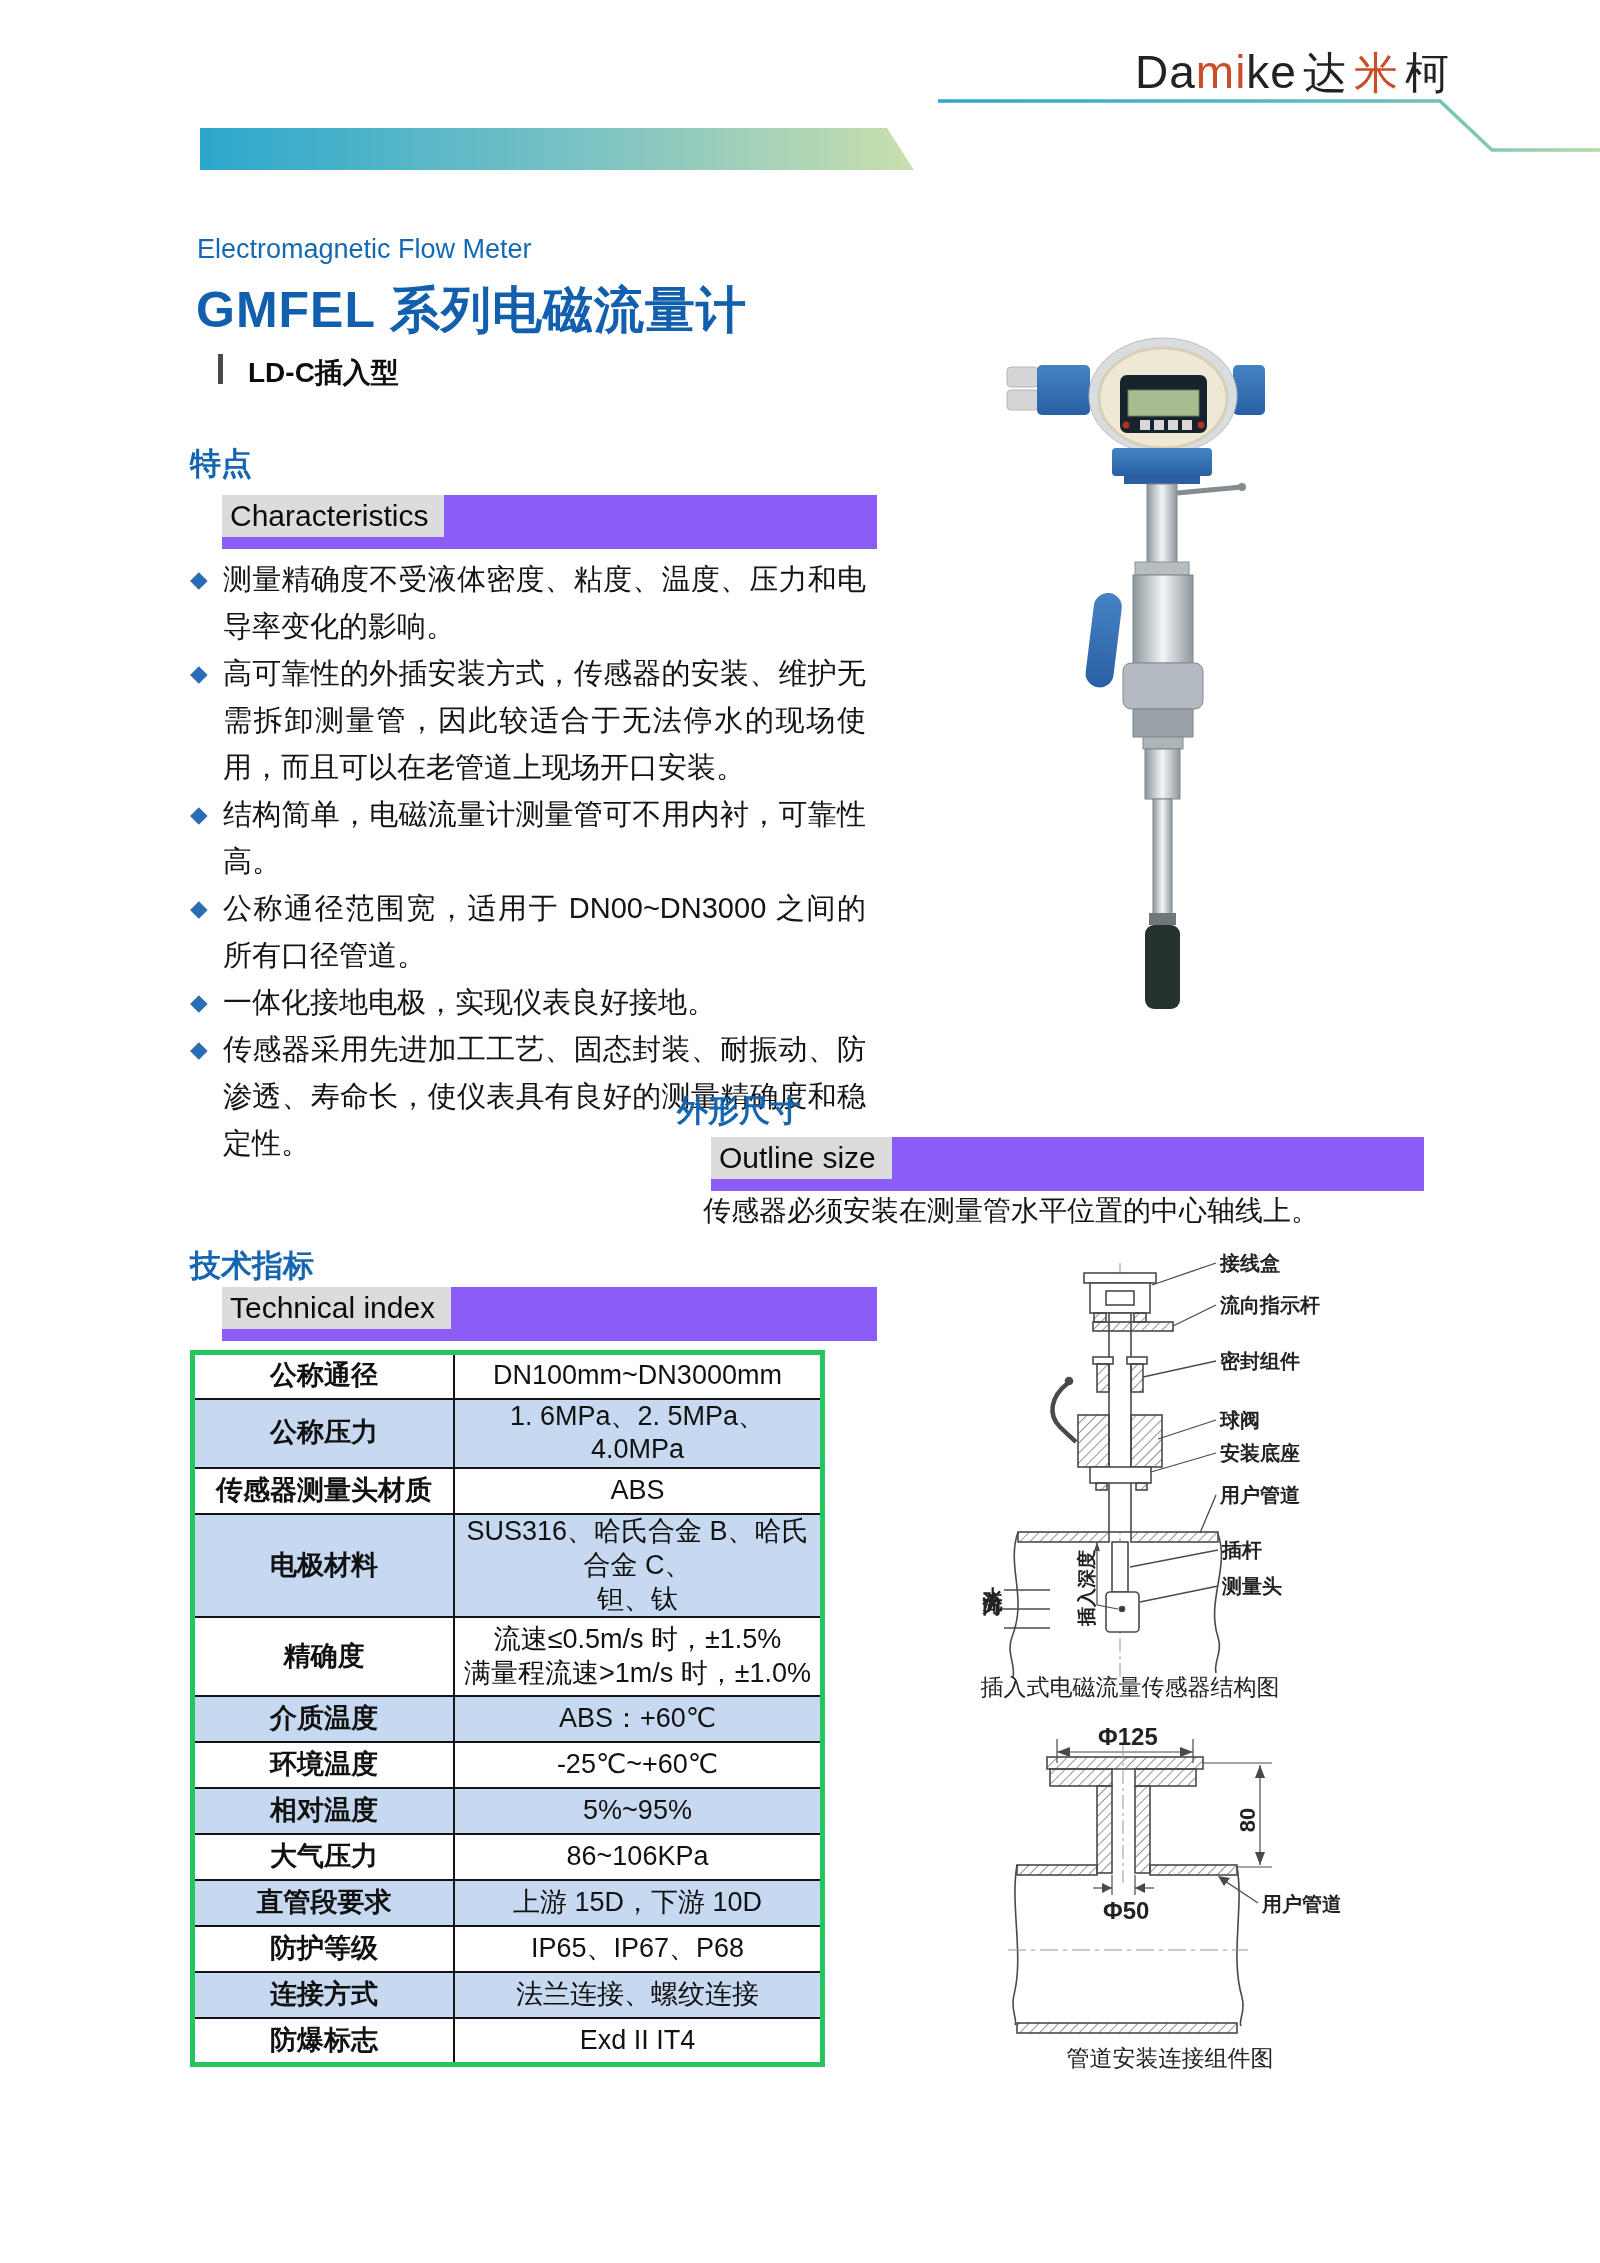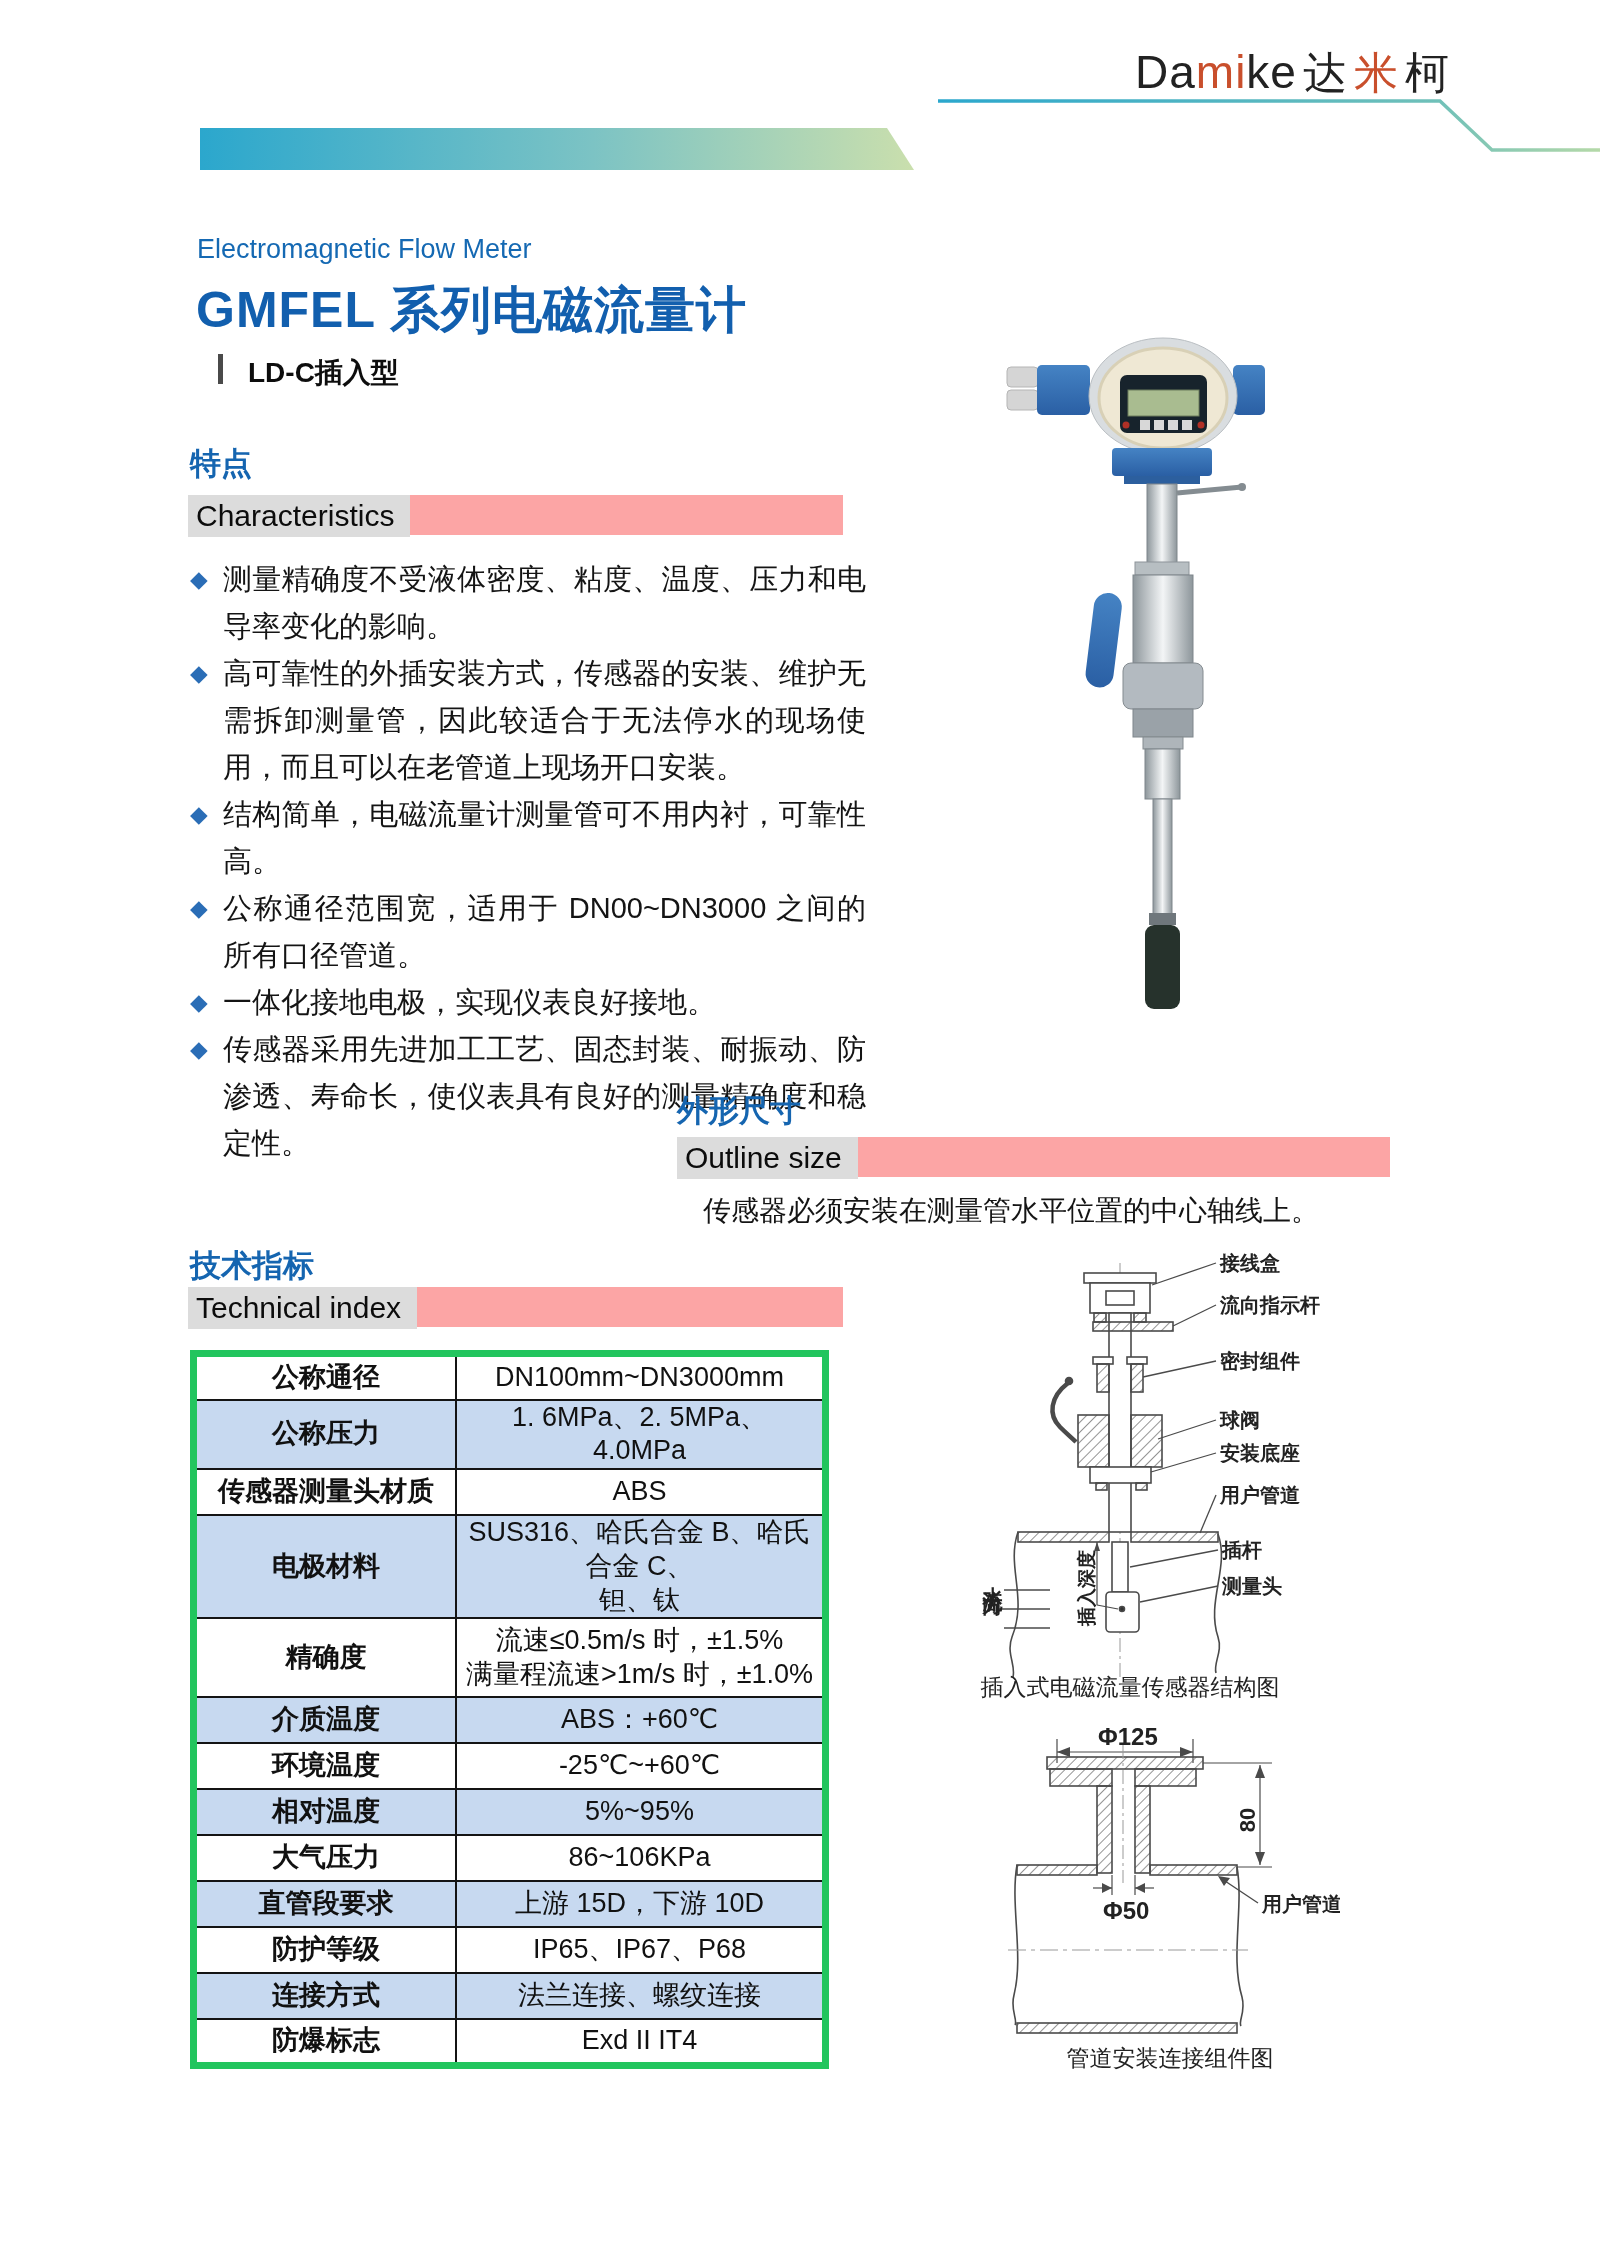--- a/index.html
+++ b/index.html
@@ -21,35 +21,35 @@
 
   
   .subtitle{position:absolute;left:197px;top:234px;font-size:27px;color:#1569b3;text-align:center;}
   .main-title{position:absolute;left:196px;top:270px;font-size:50px;font-weight:bold;color:#125fae;letter-spacing:1px;margin-top:7px;}
   .model-row{position:absolute;left:218px;top:354px;display:flex;gap:20px;}
   .model-bar{width:5px;height:30px;background:#4a4a4a;margin-right:5px;}
   .model-text{font-size:28px;font-weight:bold;color:#0d0d0d;}
 
   
   .zh-head{position:absolute;font-size:31px;font-weight:bold;color:#1565b0;}
-  .en-bar{position:absolute;height:40px;background:#fca5a5;}
+  .en-bar{position:absolute;height:54px;background:#8b5cf6;margin-left:34px;}
   .en-bar .en-txt{display:inline-block;height:42px;line-height:42px;background:#dcdcdc;
     padding:0 16px 0 8px;font-size:30px;color:#0c0c0c;}
 
   
   .features{position:absolute;left:190px;top:556px;width:676px;list-style:none;margin:0;padding:0;}
   .features li{position:relative;padding-left:33px;font-size:29px;line-height:47px;color:#141414;
     text-align:justify;}
   .features .bullet{position:absolute;left:0;top:0;color:#2a6db6;font-size:23px;line-height:47px;}
 
   .note{position:absolute;left:703px;top:1192px;font-size:28px;color:#141414;}
 
   
   table.spec{position:absolute;left:190px;top:1350px;border-collapse:collapse;table-layout:fixed;
-    border:7px solid #22c55e;}
+    border:5px solid #22c55e;}
   table.spec td{border:2px solid #141414;text-align:center;vertical-align:middle;padding:0 6px;
     font-size:27px;white-space:pre-line;line-height:1.25;}
   table.spec td.lbl{width:246px;font-weight:bold;}
   table.spec td.val{width:353px;}
   table.spec tr{height:46px;}
   table.spec tr.tall{height:79px;}
   table.spec tr:nth-child(even){background:#c7d9f0;}
 
   
   .diag{position:absolute;}

